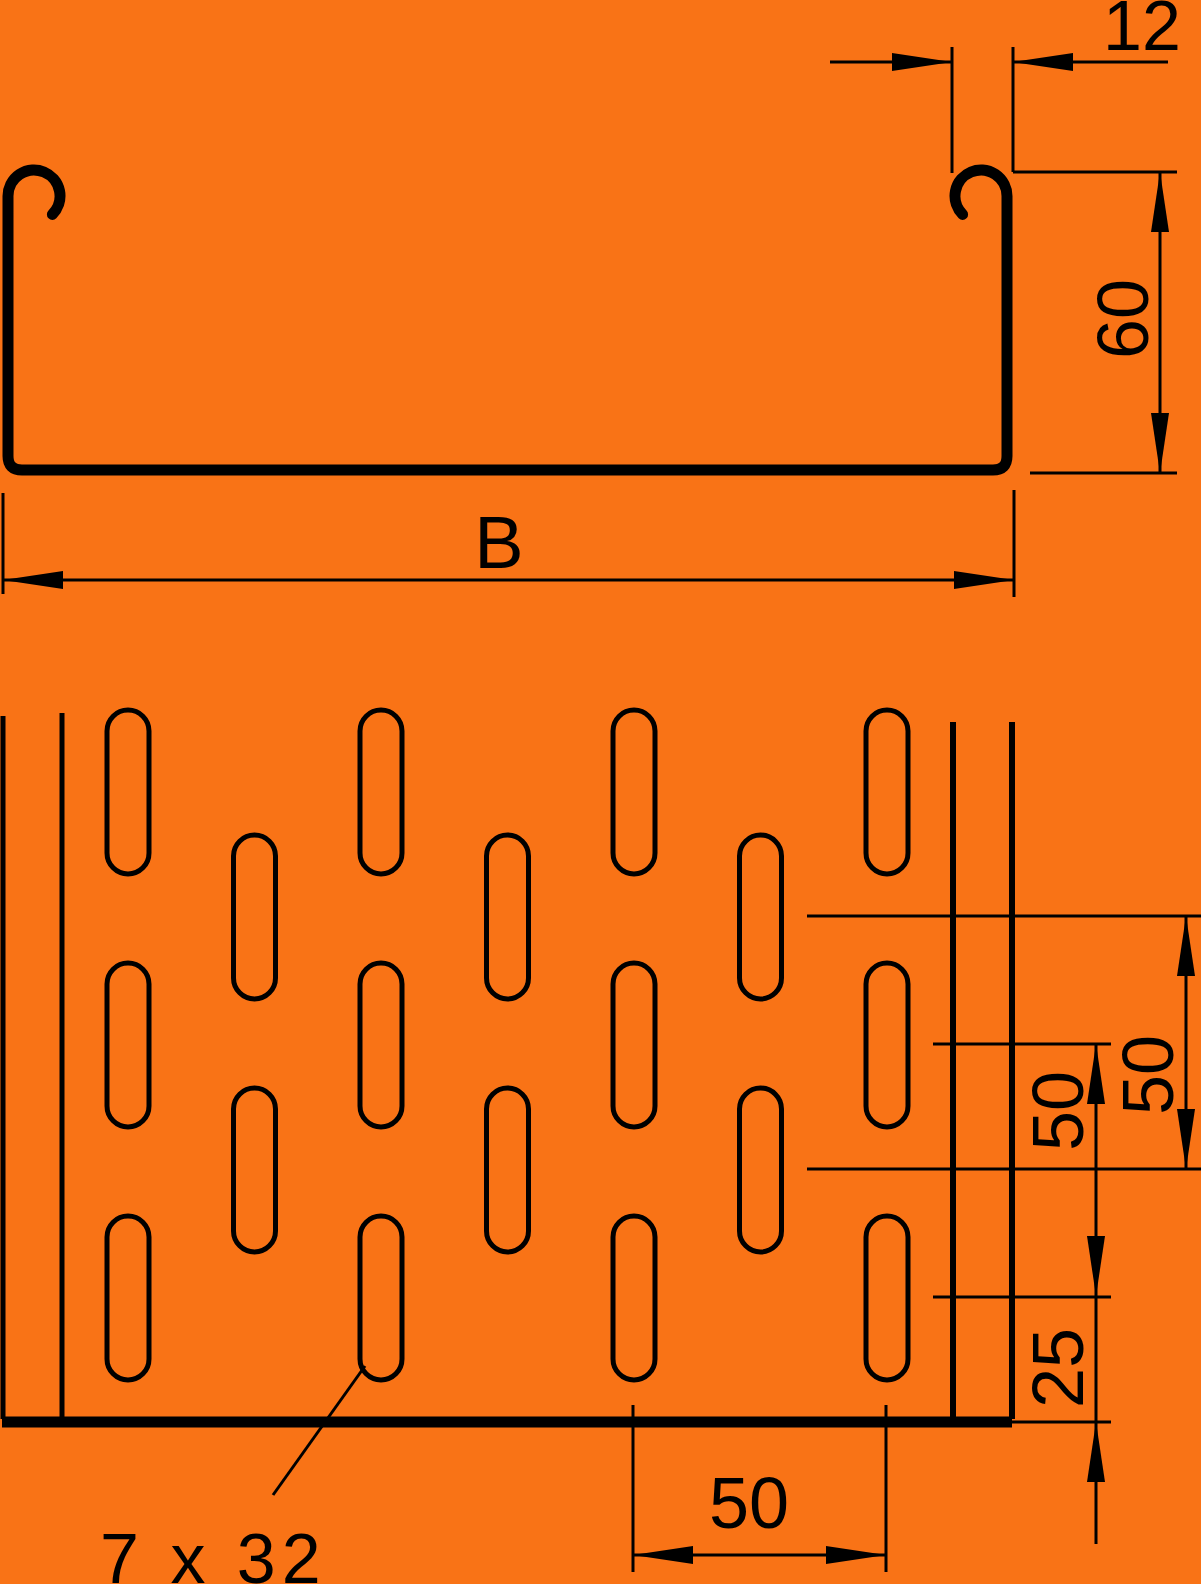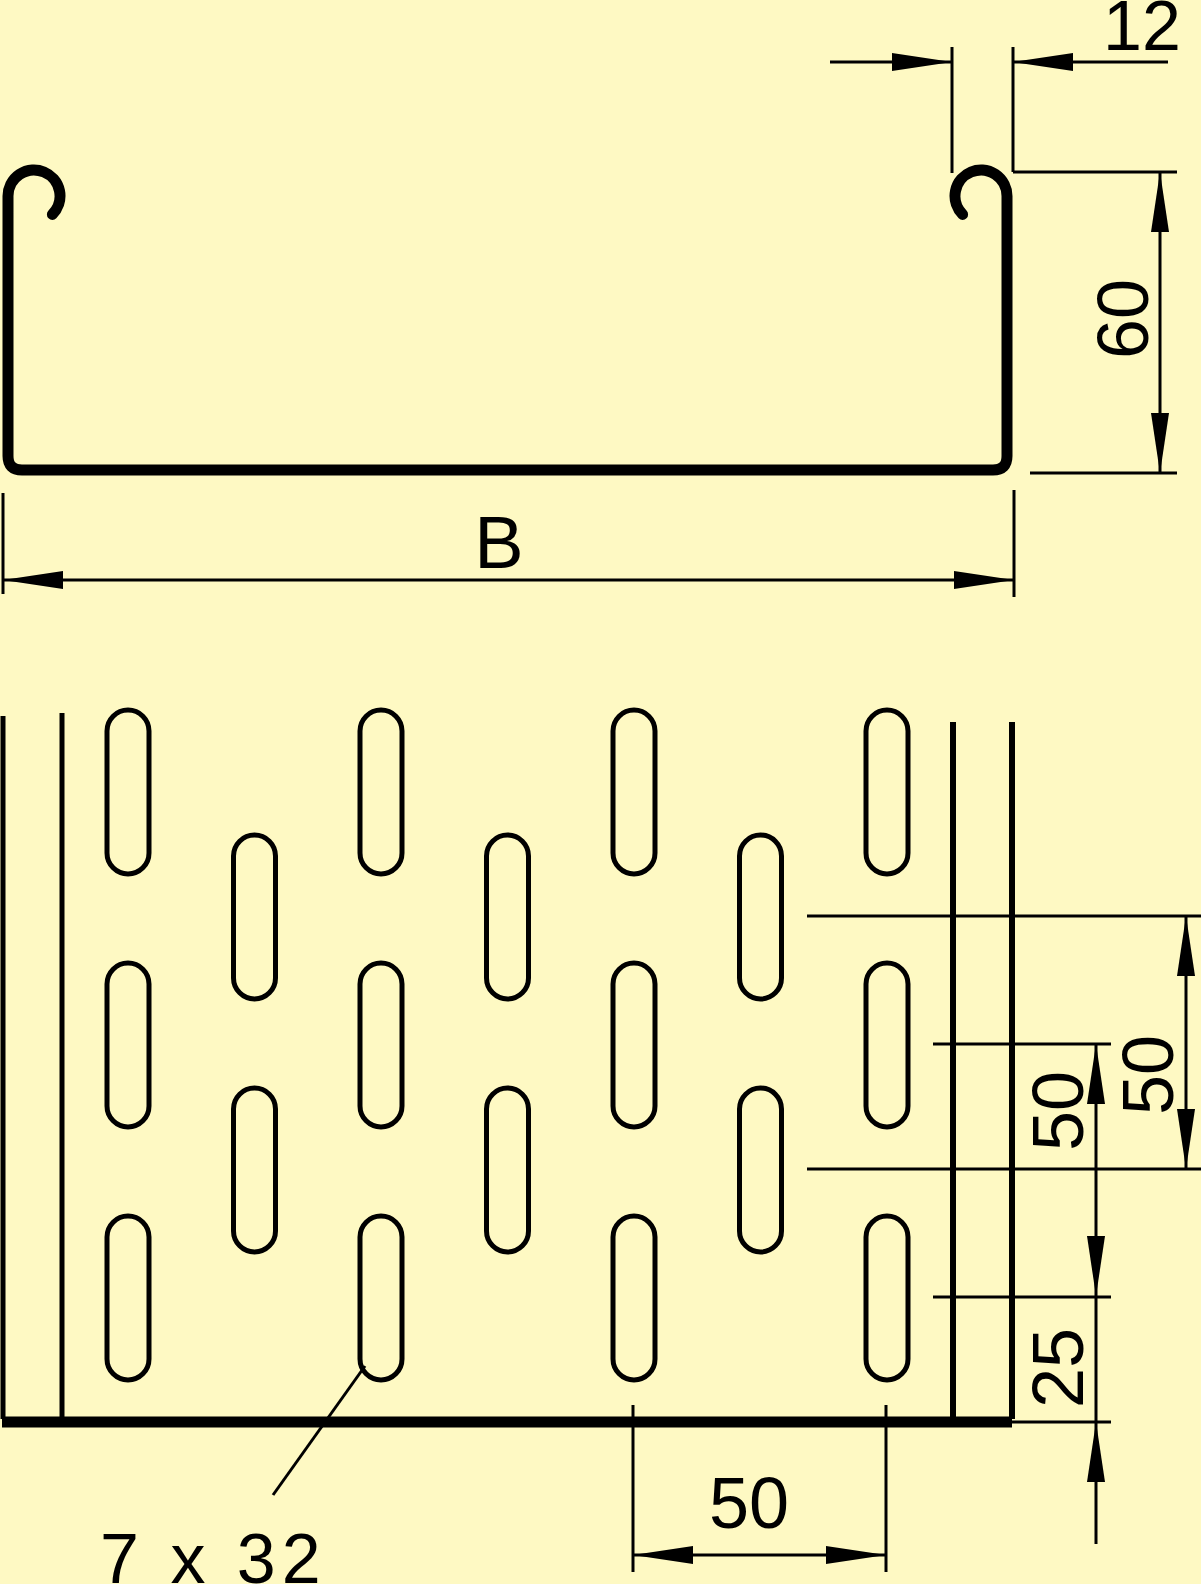--- a/index.html
+++ b/index.html
@@ -1,16 +1,16 @@
 <!DOCTYPE html>
 <html><head>
 <meta charset="utf-8">
 <style>
   html,body{margin:0;padding:0;background:#ffffff;}
-  .stage{position:relative;width:1201px;height:1584px;background:#fef9c3;overflow:hidden;}
+  .stage{position:relative;width:1201px;height:1584px;background:#f97316;overflow:hidden;}
   svg{display:block;}
   text{font-family:"Liberation Sans","DejaVu Sans",sans-serif;fill:#000;}
   .dim-text{font-size:72px;}
   .dim-text-sm{font-size:70px;}
   .b-text{font-size:74px;}
   .slot-label{font-size:70px;letter-spacing:6px;}
 </style>
 </head>
 <body>
 

